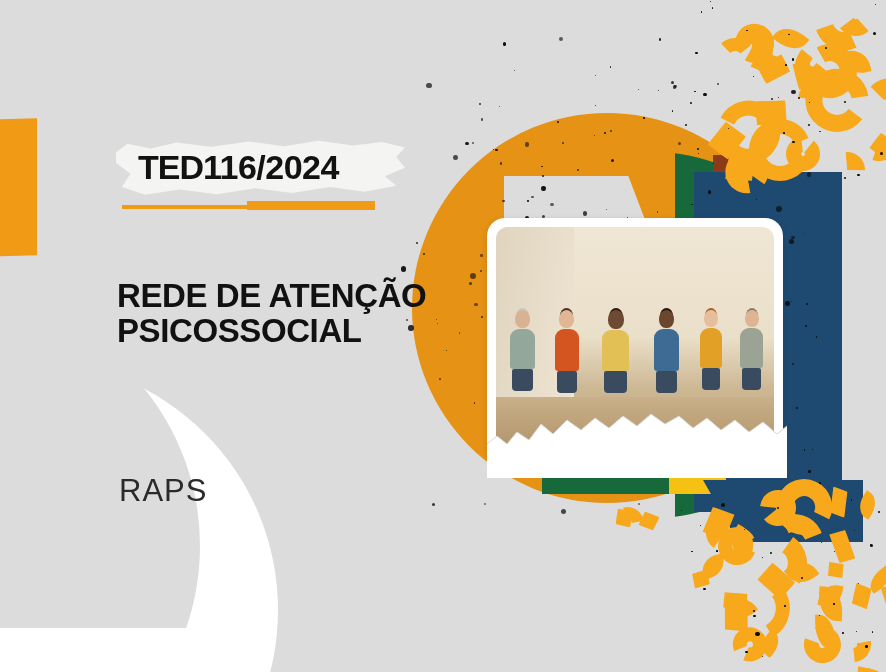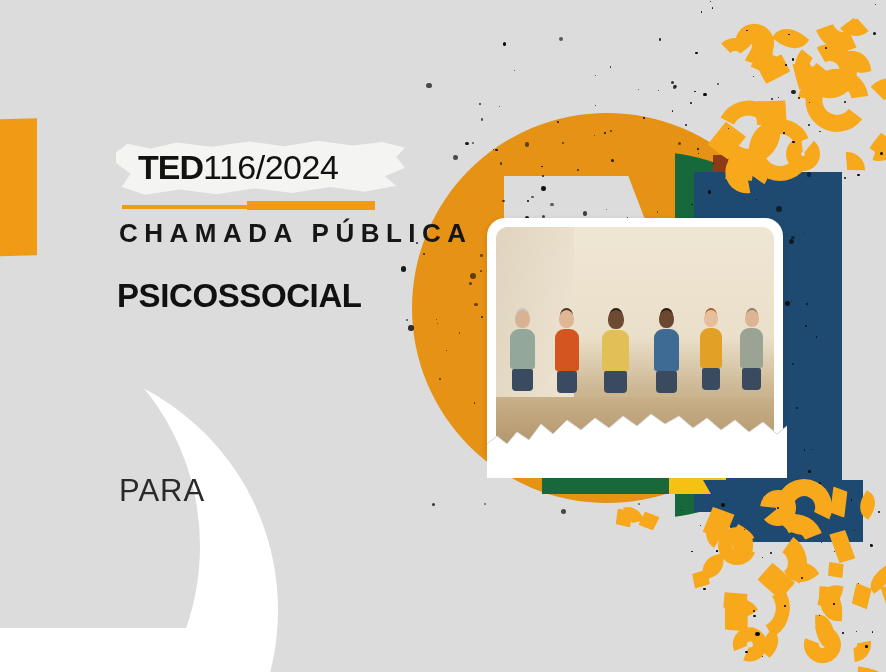--- a/index.html
+++ b/index.html
@@ -147,21 +147,21 @@
       0% 22%, 4% 8%, 12% 16%, 21% 6%, 33% 13%, 46% 4%, 58% 12%,
       70% 3%, 82% 11%, 92% 5%, 100% 14%, 97% 30%, 100% 48%,
       93% 62%, 97% 78%, 86% 88%, 74% 80%, 61% 90%, 48% 82%,
       35% 92%, 22% 84%, 10% 93%, 2% 80%, 5% 58%, 0% 40%);
   }
   .ted-text{
     position:absolute;left:22px;top:11px;
     font-size:34px;line-height:1;color:#121212;white-space:nowrap;
   }
   .ted-strong{font-weight:bold;letter-spacing:-1px;}
-  .ted-num{font-weight:normal;letter-spacing:-.5px;}
+  .ted-num{font-weight:bold;letter-spacing:-.5px;}
 
   
   .rule-thin{
     position:absolute;left:122px;top:205px;width:135px;height:4px;background:#F09A16;
   }
   .rule-thick{
     position:absolute;left:247px;top:201px;width:128px;height:9px;background:#F09A16;
   }
 
   
@@ -451,27 +451,27 @@
   <div class="ted-banner">
     <div class="ted-paper"></div>
     <div class="ted-text">
       <span class="ted-strong">TED</span><span class="ted-num">116/2024</span>
     </div>
   </div>
 
   <div class="rule-thin"></div>
   <div class="rule-thick"></div>
 
-  <div class="kicker">CHAMADA PÚBLICA</div>
 
   <div class="headline">
+    <span class="ln">REDE DE ATENÇÃO</span>
     <span class="ln">PSICOSSOCIAL</span>
   </div>
 
-  <div class="subline">PARA</div>
+  <div class="subline">RAPS</div>
 
   <div class="confetti" id="confetti-layer">
       <div style="position: absolute; left: 715.191px; top: 38.3275px; width: 39.9619px; height: 39.9619px; border: 13.5354px solid rgb(247, 168, 27); border-radius: 50%; transform: rotate(316.274deg); clip-path: polygon(50% 50%, 50% -60%, 160% -60%, 160% 60%);"></div>
       <div style="position: absolute; left: 717.145px; top: 100.673px; width: 62.5732px; height: 62.5732px; border: 15.1368px solid rgb(247, 168, 27); border-radius: 50%; transform: rotate(297.683deg); clip-path: polygon(50% 50%, 50% -60%, 160% -60%, 160% 160%, -60% 160%, -60% -60%);"></div>
       <div style="position: absolute; left: 759.188px; top: 57.797px; width: 29.4773px; height: 22.2747px; background: rgb(247, 168, 27); transform: rotate(146.298deg); clip-path: polygon(8% 0px, 100% 14%, 92% 100%, 0px 86%);"></div>
       <div style="position: absolute; left: 735.087px; top: 23.5929px; width: 38.8357px; height: 38.8357px; border: 18.7354px solid rgb(247, 168, 27); border-radius: 50%; transform: rotate(254.57deg); clip-path: polygon(50% 50%, 50% -60%, 160% -60%, 160% 160%, -60% 160%, -60% -60%);"></div>
       <div style="position: absolute; left: 779.684px; top: 22.8988px; width: 21.4466px; height: 30.9663px; background: rgb(247, 168, 27); border-radius: 0px 78%; transform: rotate(307.32deg);"></div>
       <div style="position: absolute; left: 828.95px; top: 152.066px; width: 36.0324px; height: 36.0324px; border: 18.1433px solid rgb(247, 168, 27); border-radius: 50%; transform: rotate(355.36deg); clip-path: polygon(50% 50%, 50% -60%, 160% -60%, 160% 60%);"></div>
       <div style="position: absolute; left: 710.761px; top: 126.133px; width: 31.5378px; height: 29.0819px; background: rgb(247, 168, 27); transform: rotate(300.907deg); clip-path: polygon(8% 0px, 100% 14%, 92% 100%, 0px 86%);"></div>
       <div style="position: absolute; left: 835.939px; top: -3.1224px; width: 39.1093px; height: 39.1093px; border: 17.612px solid rgb(247, 168, 27); border-radius: 50%; transform: rotate(137.908deg); clip-path: polygon(50% 50%, 50% -60%, 160% -60%, 160% 60%);"></div>

